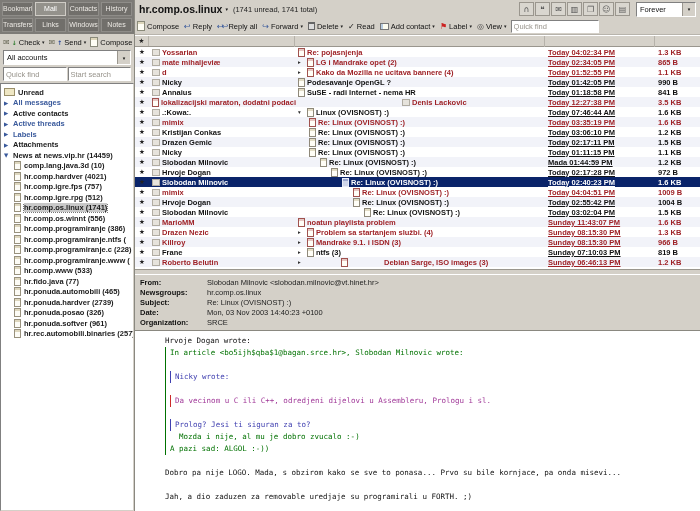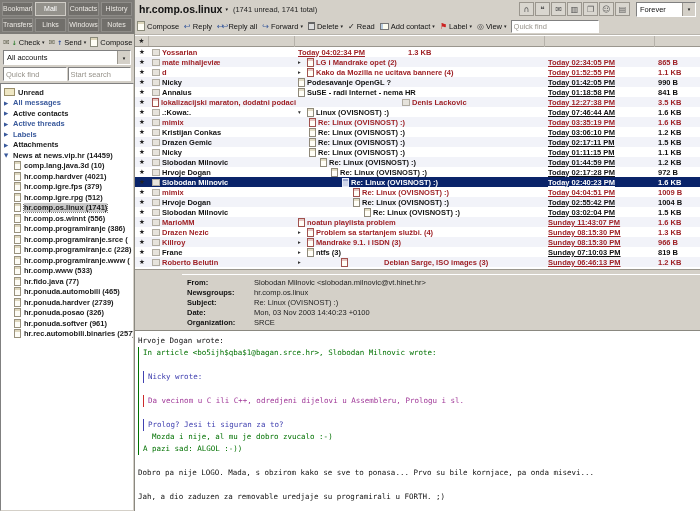--- a/index.html
+++ b/index.html
@@ -72,26 +72,26 @@
   .mrow.selected{background:var(--sel);color:#fff;}
   .cell{padding:0 3px;white-space:nowrap;overflow:hidden;display:flex;align-items:center;gap:2px;height:100%;}
   .star{font-size:6.5px;color:#222;font-family:"DejaVu Sans",sans-serif;}
   .fcard{width:8px;height:7px;border:1px solid #b0aca2;background:#e6e3dc;flex:none;}
   .doc{width:7px;height:9px;border:1px solid #8f897a;background:#fffef7;box-shadow:inset 0 2px 0 #e3ddc5;flex:none;}
   .mrow.unread .doc{border-color:#a0524e;box-shadow:inset 0 2px 0 #e7c7c3;}
   .mrow.selected .doc{border-color:#e8ecf8;background:#cfd6ea;box-shadow:inset 0 2px 0 #9aa6cc;}
   .sarr{font-size:5.5px;color:#333;font-family:"DejaVu Sans",sans-serif;flex:none;width:7px;}
 
   #splitter{height:5px;background:#d4d0c8;border-top:1px solid #9a968e;}
-  #mheaders{background:#d4d0c8;padding:2px 0 3px;border-top:1px solid #fff;margin-left:47px;}
+  #mheaders{background:#d4d0c8;padding:2px 0 3px;border-top:1px solid #fff;}
   .mhline{display:flex;height:10px;font-size:7.5px;align-items:center;}
   .mhlabel{width:72px;padding-left:5px;font-weight:bold;flex:none;}
   .mhvalue{color:#222;white-space:nowrap;overflow:hidden;}
   #mbody{flex:1;background:#fff;border-top:1px solid #8a8880;padding:4px 3px;font-family:"DejaVu Sans Mono",monospace;font-size:7.5px;color:#111;overflow:hidden;}
-  .bline{height:12px;white-space:pre;display:flex;align-items:stretch;}
+  .bline{height:12px;white-space:pre;display:flex;align-items:stretch;margin-left:27px;}
   .qbar{width:1px;margin-right:4px;flex:none;}
   .qbar.green{background:var(--qgreen);}
   .qbar.blue{background:var(--qblue);}
   .qbar.red{background:var(--qred);}
   .btext{display:inline-block;line-height:12px;}
   .btext.green{color:var(--qgreen);}
   .btext.blue{color:var(--qblue);}
   .btext.purple{color:var(--qpurple);}
 </style>
 </head>
@@ -176,41 +176,41 @@
         <div class="trow group">
           <span class="ng-icon"></span>
           <span class="lbl">comp.lang.java.3d (10)</span>
         </div>
         <div class="trow group">
           <span class="ng-icon"></span>
           <span class="lbl">hr.comp.hardver (4021)</span>
         </div>
         <div class="trow group">
           <span class="ng-icon"></span>
-          <span class="lbl">hr.comp.igre.fps (379)</span>
+          <span class="lbl">hr.comp.igre.fps (757)</span>
         </div>
         <div class="trow group">
           <span class="ng-icon"></span>
           <span class="lbl">hr.comp.igre.rpg (512)</span>
         </div>
         <div class="trow group sel">
           <span class="ng-icon"></span>
           <span class="lbl">hr.comp.os.linux (1741)</span>
         </div>
         <div class="trow group">
           <span class="ng-icon"></span>
           <span class="lbl">hr.comp.os.winnt (556)</span>
         </div>
         <div class="trow group">
           <span class="ng-icon"></span>
           <span class="lbl">hr.comp.programiranje (386)</span>
         </div>
         <div class="trow group">
           <span class="ng-icon"></span>
-          <span class="lbl">hr.comp.programiranje.srce (</span>
+          <span class="lbl">hr.comp.programiranje.ntfs (</span>
         </div>
         <div class="trow group">
           <span class="ng-icon"></span>
           <span class="lbl">hr.comp.programiranje.c (228)</span>
         </div>
         <div class="trow group">
           <span class="ng-icon"></span>
           <span class="lbl">hr.comp.programiranje.www (</span>
         </div>
         <div class="trow group">
@@ -333,20 +333,24 @@
 
     <div id="rows">
         <div class="mrow unread">
           <div class="cell c-star" style="justify-content: center;">
             <span class="star gi">★</span>
           </div>
           <div class="cell c-from">
             <span class="fcard"></span>
             <span>Yossarian</span>
           </div>
+          <div class="cell c-subj" style="padding-left: 3px;">
+            <span class="doc"></span>
+            <span>Re: pojasnjenja</span>
+          </div>
           <div class="cell c-sent">Today 04:02:34 PM</div>
           <div class="cell c-size">1.3 KB</div>
         </div>
         <div class="mrow alt unread">
           <div class="cell c-star" style="justify-content: center;">
             <span class="star gi">★</span>
           </div>
           <div class="cell c-from">
             <span class="fcard"></span>
             <span>mate mihaljeviæ</span>
@@ -501,21 +505,21 @@
             <span class="star gi">★</span>
           </div>
           <div class="cell c-from">
             <span class="fcard"></span>
             <span>Slobodan Milnovic</span>
           </div>
           <div class="cell c-subj" style="padding-left: 25px;">
             <span class="doc"></span>
             <span>Re: Linux (OVISNOST) :)</span>
           </div>
-          <div class="cell c-sent">Today 01:44:59 PM</div>
+          <div class="cell c-sent">Mada 01:44:59 PM</div>
           <div class="cell c-size">1.2 KB</div>
         </div>
         <div class="mrow">
           <div class="cell c-star" style="justify-content: center;">
             <span class="star gi">★</span>
           </div>
           <div class="cell c-from">
             <span class="fcard"></span>
             <span>Hrvoje Dogan</span>
           </div>

